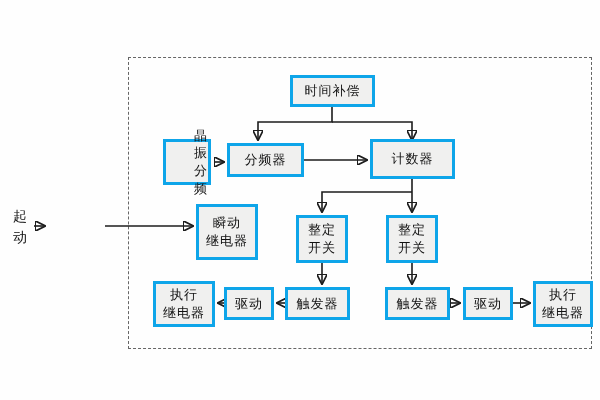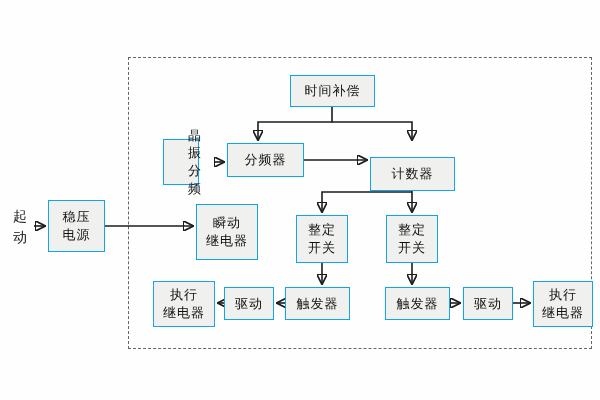--- a/index.html
+++ b/index.html
@@ -12,21 +12,21 @@
     width: 600px;
     height: 400px;
     background: #fefefe;
     font-family: "Liberation Sans", "DejaVu Sans", sans-serif;
     color: #111;
     overflow: hidden;
   }
   .box {
     position: absolute;
     box-sizing: border-box;
-    border: 1px solid #0ea5e9;
+    border: 3px solid #0ea5e9;
     background: #f0f0ef;
     display: flex;
     align-items: center;
     justify-content: center;
     text-align: center;
     white-space: pre-line;
     font-size: 13px;
     line-height: 1.35;
     letter-spacing: 1px;
     z-index: 2;
@@ -91,31 +91,29 @@
     <path d="M412,263 L412,283" marker-end="url(#arrow)"></path>
     <path d="M285,303 L278,303" marker-end="url(#arrow)"></path>
     <path d="M224,303 L219,303" marker-end="url(#arrow)"></path>
     <path d="M450,303 L459,303" marker-end="url(#arrow)"></path>
     <path d="M513,303 L529,303" marker-end="url(#arrow)"></path>
   </svg>
 
   <div class="plain-label" style="left:4px; top:201px; width:32px; height:52px;">起
 动</div>
 
-  <div class="box" style="left:48px; top:200px; width:57px; height:52px;">稳压
-电源</div>
 
   <div class="box" style="left:290px; top:75px; width:85px; height:32px;">时间补偿</div>
 
-  <div class="box" style="left:163px; top:139px; width:36px; height:46px;padding-left:28px;">晶振
+  <div class="box" style="left:163px; top:139px; width:48px; height:46px;padding-left:28px;">晶振
 分频</div>
 
   <div class="box" style="left:227px; top:143px; width:77px; height:34px;">分频器</div>
 
-  <div class="box" style="left:370px; top:157px; width:85px; height:34px;text-align:center;">计数器</div>
+  <div class="box" style="left:370px; top:139px; width:85px; height:40px;text-align:center;">计数器</div>
 
   <div class="box" style="left:196px; top:204px; width:62px; height:56px;">瞬动
 继电器</div>
 
   <div class="box" style="left:296px; top:215px; width:52px; height:48px;">整定
 开关</div>
 
   <div class="box" style="left:386px; top:215px; width:52px; height:48px;">整定
 开关</div>
 

